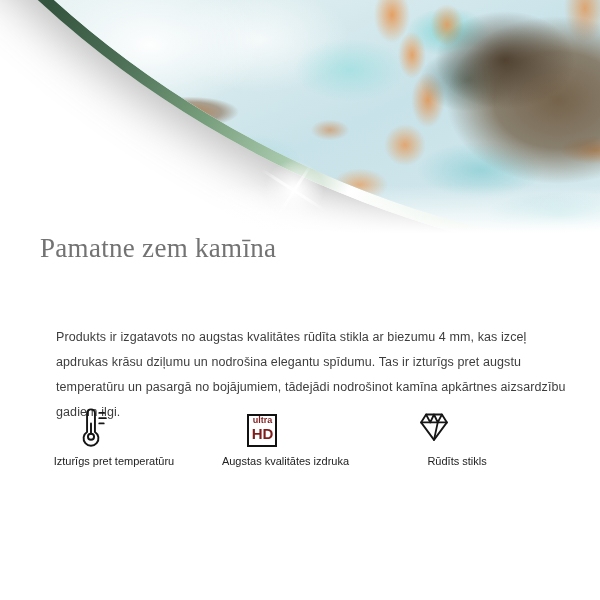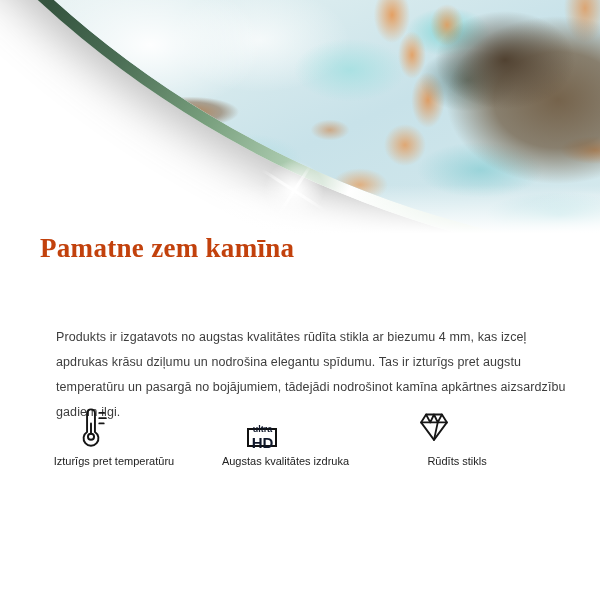--- a/index.html
+++ b/index.html
@@ -52,34 +52,34 @@
     background:radial-gradient(circle at 50% 50%, rgba(255,255,255,1) 0%, rgba(255,255,255,.85) 12%, rgba(255,255,255,0) 55%);}
   .sparkle::before{content:"";position:absolute;left:0;top:37px;width:76px;height:2.5px;
     background:linear-gradient(90deg,rgba(255,255,255,0),rgba(255,255,255,.95) 45%,#fff 50%,rgba(255,255,255,.95) 55%,rgba(255,255,255,0));}
   .sparkle::after{content:"";position:absolute;left:37px;top:9px;width:2.5px;height:58px;
     background:linear-gradient(180deg,rgba(255,255,255,0),rgba(255,255,255,.95) 45%,#fff 50%,rgba(255,255,255,.95) 55%,rgba(255,255,255,0));}
   .hero-fade{position:absolute;left:0;bottom:0;width:100%;height:55px;
     background:linear-gradient(to bottom, rgba(255,255,255,0), #ffffff 88%);}
 
   
   .title{position:absolute;left:40px;top:231px;margin:0;
-    font-family:"Liberation Serif",serif;font-weight:700;font-size:27px;line-height:34px;
-    color:#c2410c;letter-spacing:.3px;}
+    font-family:"Liberation Serif",serif;font-weight:400;font-size:27px;line-height:34px;
+    color:#737373;letter-spacing:.3px;}
   .desc{position:absolute;left:40px;top:309px;width:514px;margin:16px;
     font-size:12.5px;line-height:25px;color:#3d3d3d;letter-spacing:.1px;}
 
   
   .features{position:absolute;left:6px;top:403px;width:513px;
     display:grid;grid-template-columns:repeat(3,1fr);row-gap:16px;}
   .feature{display:flex;flex-direction:column;align-items:center;}
   .f-icon{height:44px;display:flex;align-items:flex-end;justify-content:center;margin-bottom:8px;}
   .f-label{font-size:11px;color:#222;white-space:nowrap;margin-left:46px;}
   .icon-svg{stroke:#161616;fill:none;stroke-width:2.2;stroke-linecap:round;stroke-linejoin:round;}
-  .uhd-box{width:30px;height:19px;border:2.5px solid #111;box-sizing:border-box;
-    display:flex;flex-direction:column;align-items:center;justify-content:center;line-height:1;color:#0f172a;}
+  .uhd-box{width:30px;height:33px;border:2.5px solid #111;box-sizing:border-box;
+    display:flex;flex-direction:column;align-items:center;line-height:1;color:#7f1d1d;}
   .uhd-top{font-size:9px;font-weight:700;margin-bottom:1px;}
   .uhd-bottom{font-size:15px;font-weight:700;}
 </style>
 </head>
 <body>
 
 <div class="page">
 
   <div class="hero" title="Apaļa rūdīta stikla pamatne ar abstraktu tirkīza, baltu un zelta marmora apdruku">
     <div class="glass-edge"></div>

